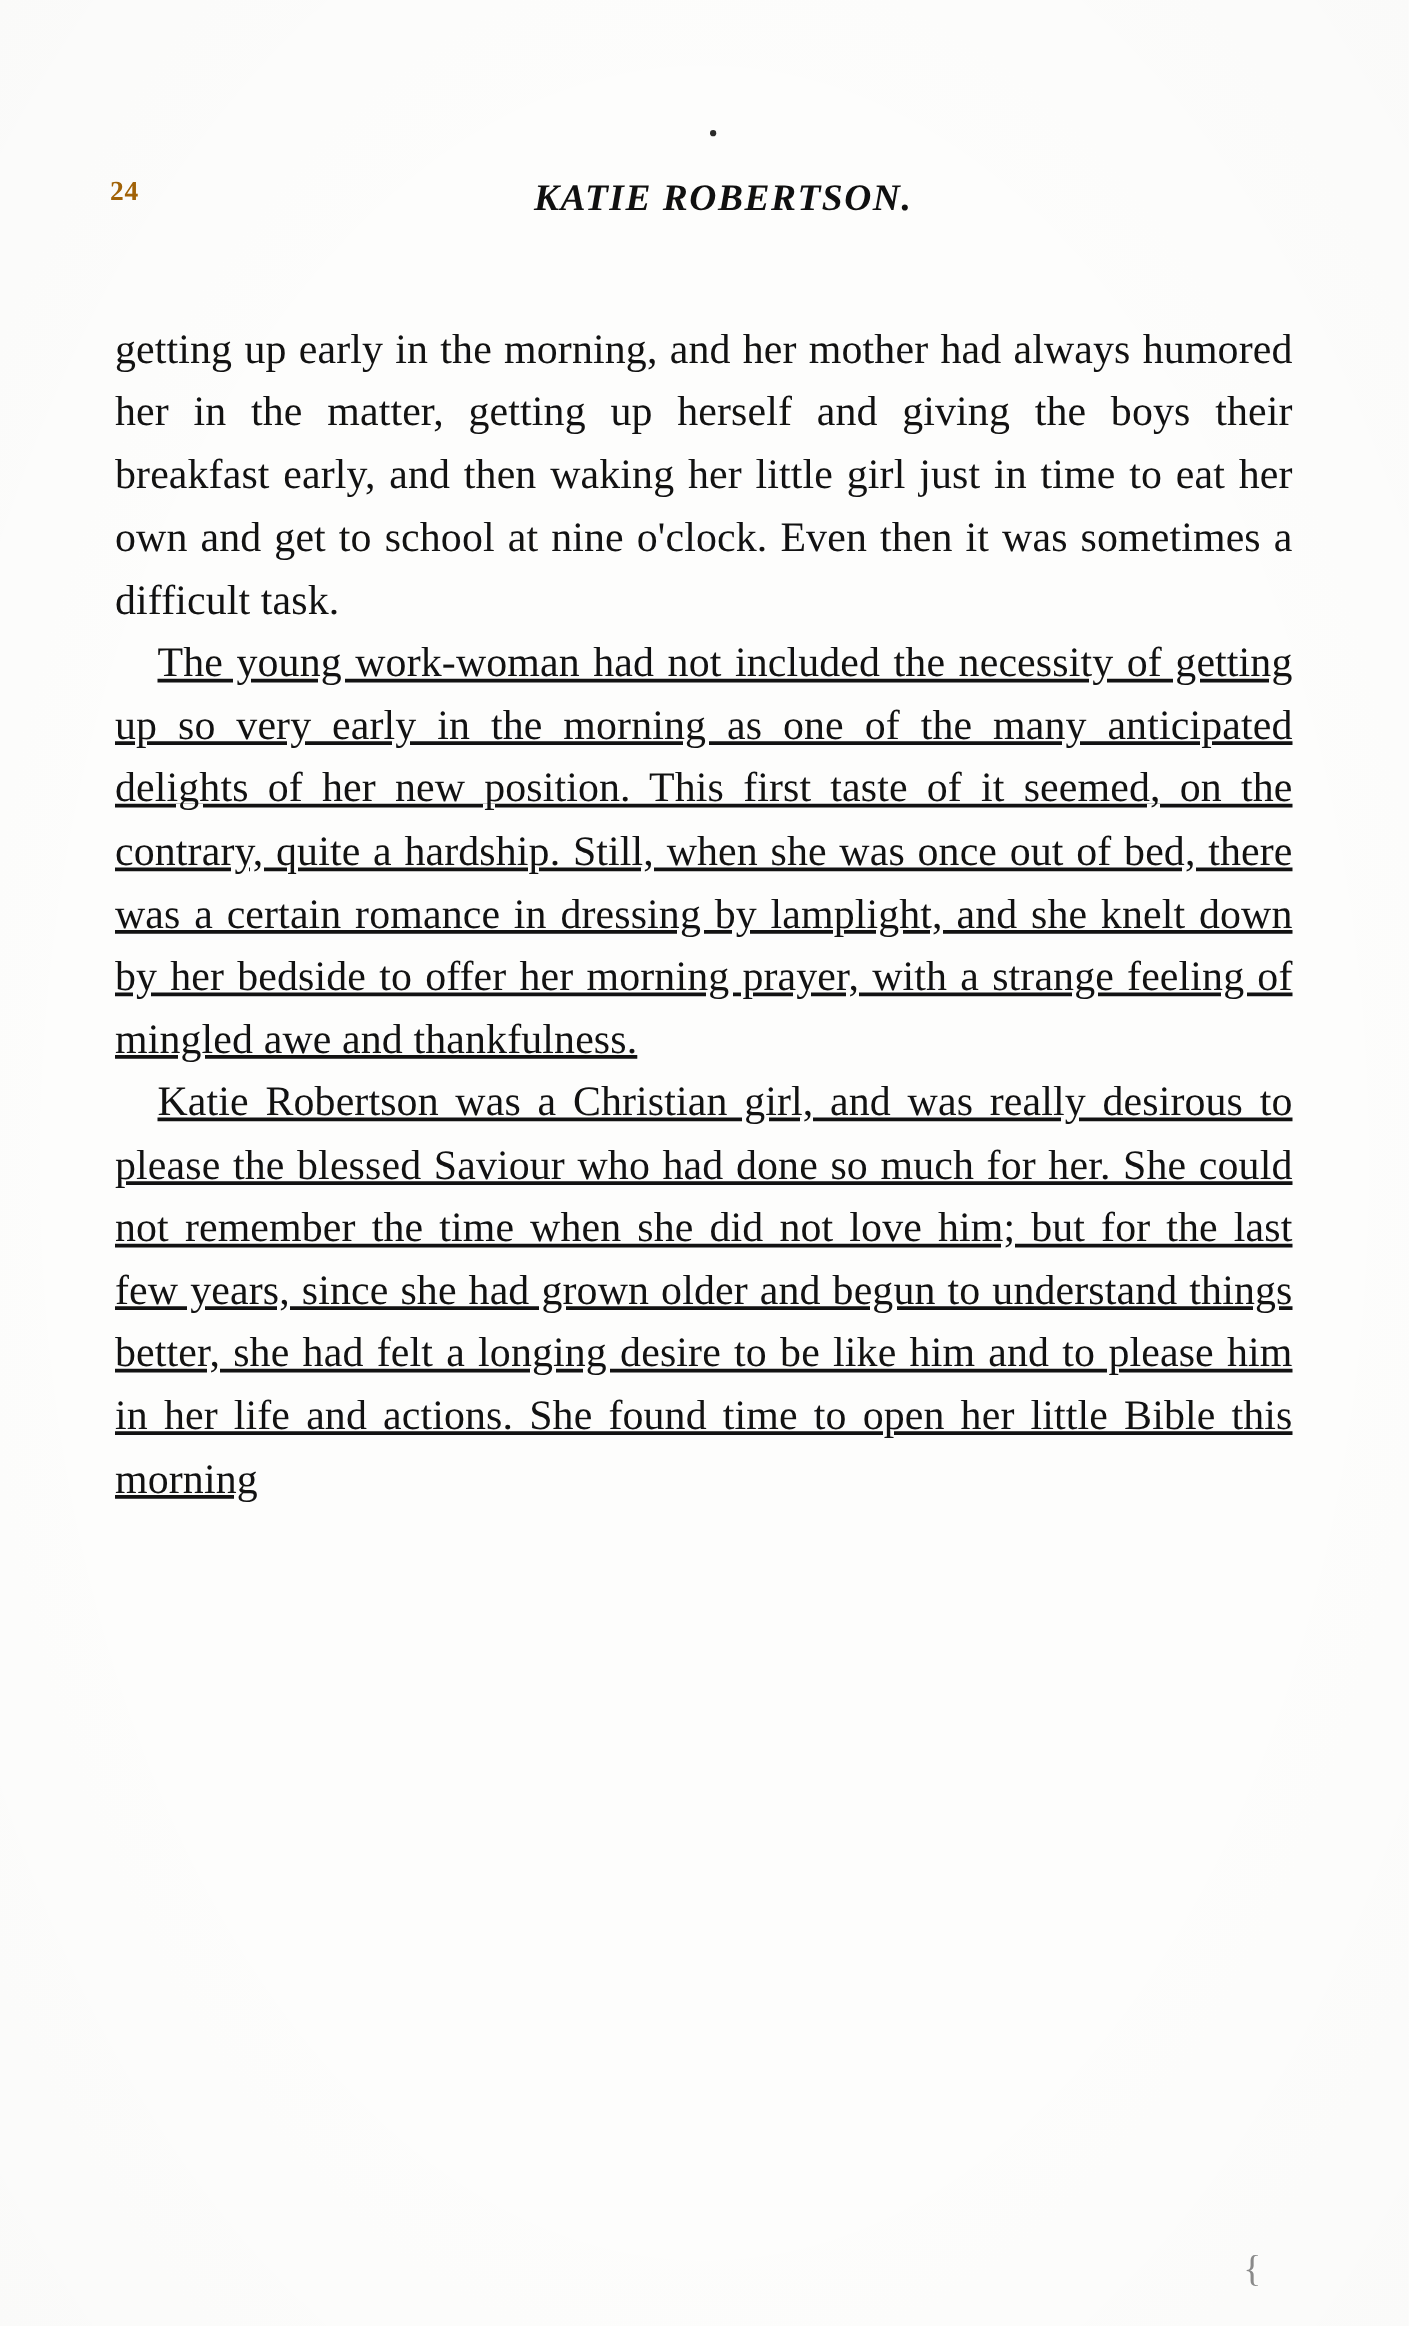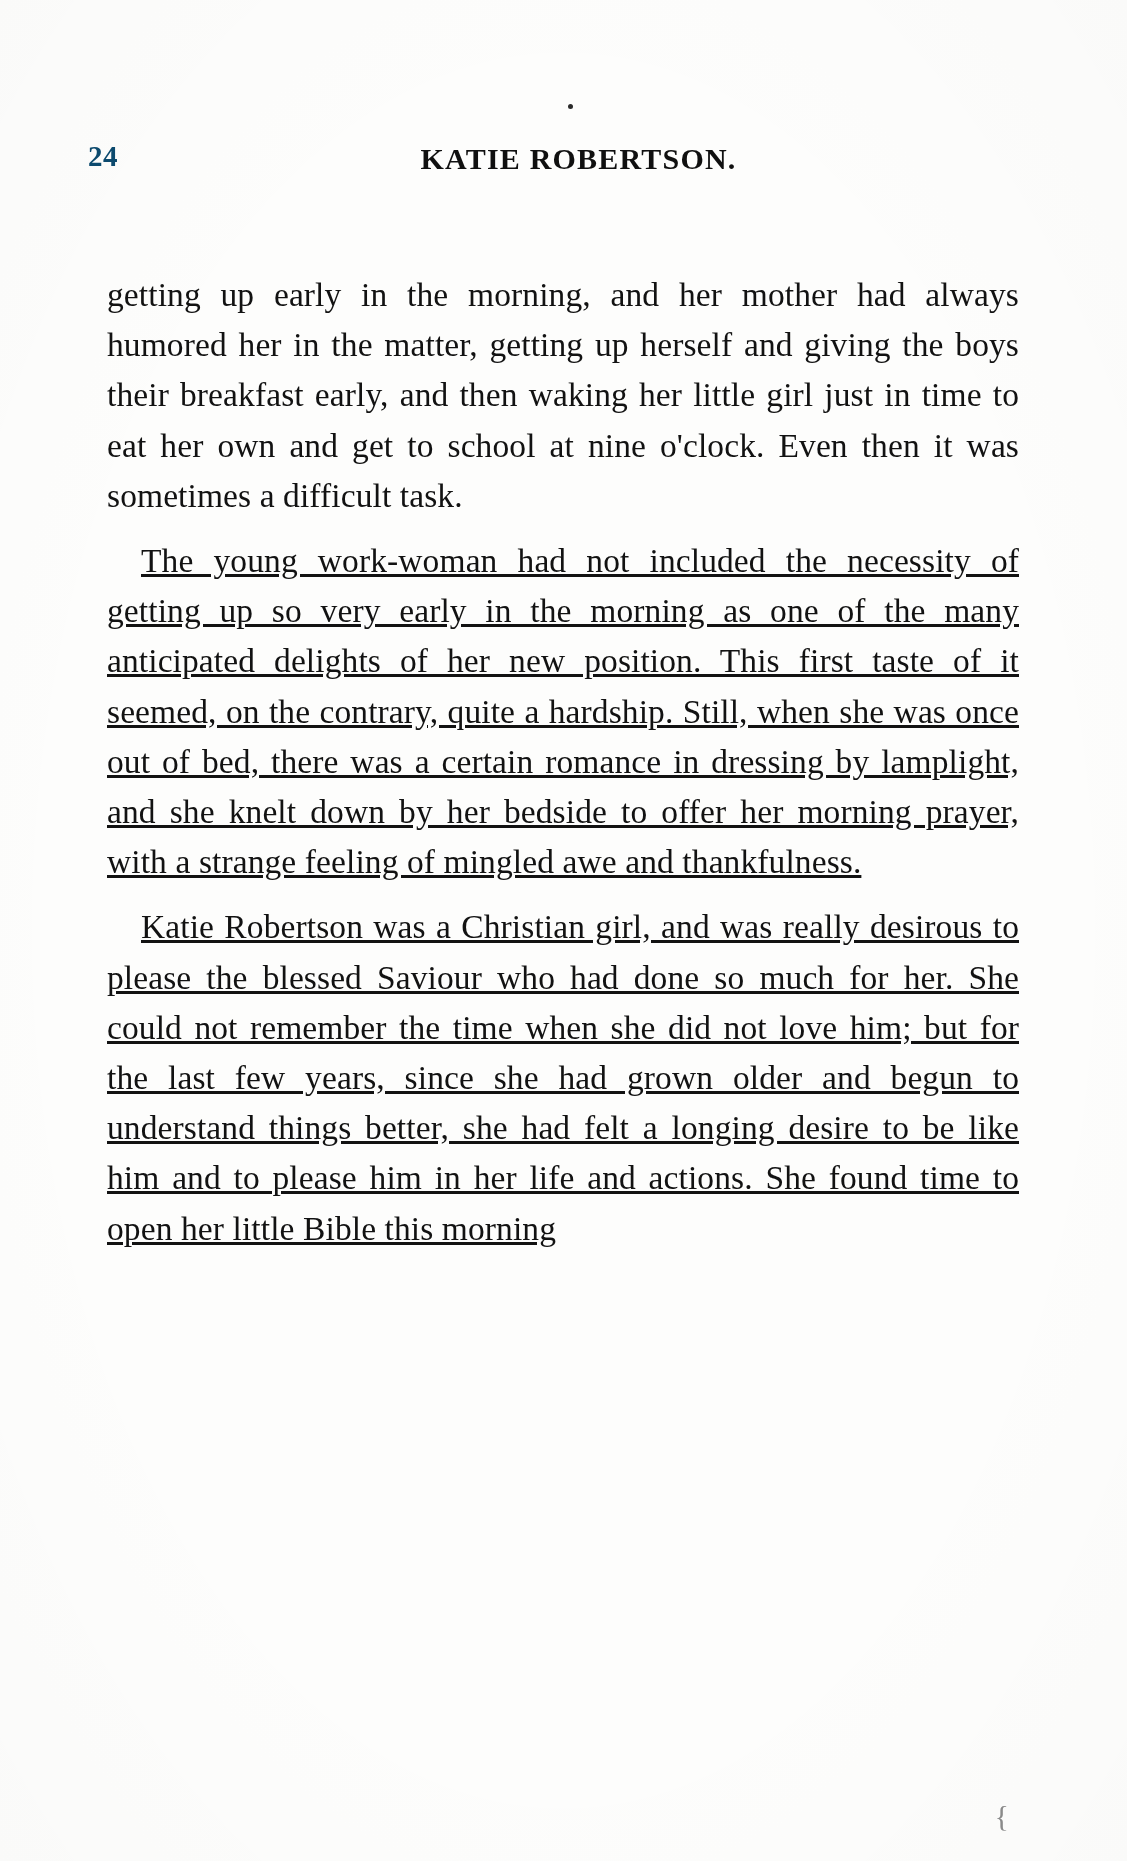--- a/index.html
+++ b/index.html
@@ -41,32 +41,33 @@
     width: 1127px;
     height: 46px;
   }
 
   .folio {
     position: absolute;
     left: 88px;
     top: 0;
     font-family: "Liberation Serif", serif;
     font-weight: bold;
-    font-size: 29px;
+    font-size: 22px;
     letter-spacing: 0.5px;
-    color: #0c4a6e;
+    color: #a16207;
   }
 
   .running-head {
     position: absolute;
     left: 0;
     top: 2px;
     width: 1127px;
     text-align: center;
     font-family: "Liberation Serif", serif;
+    font-style: italic;
     font-weight: bold;
     font-size: 30px;
     letter-spacing: 1.2px;
     color: #101010;
     text-indent: 30px;
   }
 
   .dot-mark {
     position: absolute;
     left: 568px;
@@ -78,21 +79,21 @@
   }
 
   .body-text {
     position: absolute;
     left: 92px;
     top: 255px;
     width: 942px;
   }
 
   p.para {
-    margin: 15px;
+    margin: 0;
     font-family: "Liberation Serif", serif;
     font-size: 33.5px;
     line-height: 50.2px;
     text-align: justify;
     text-justify: inter-word;
     color: #121212;
     letter-spacing: 0.1px;
   }
 
   p.para + p.para {

